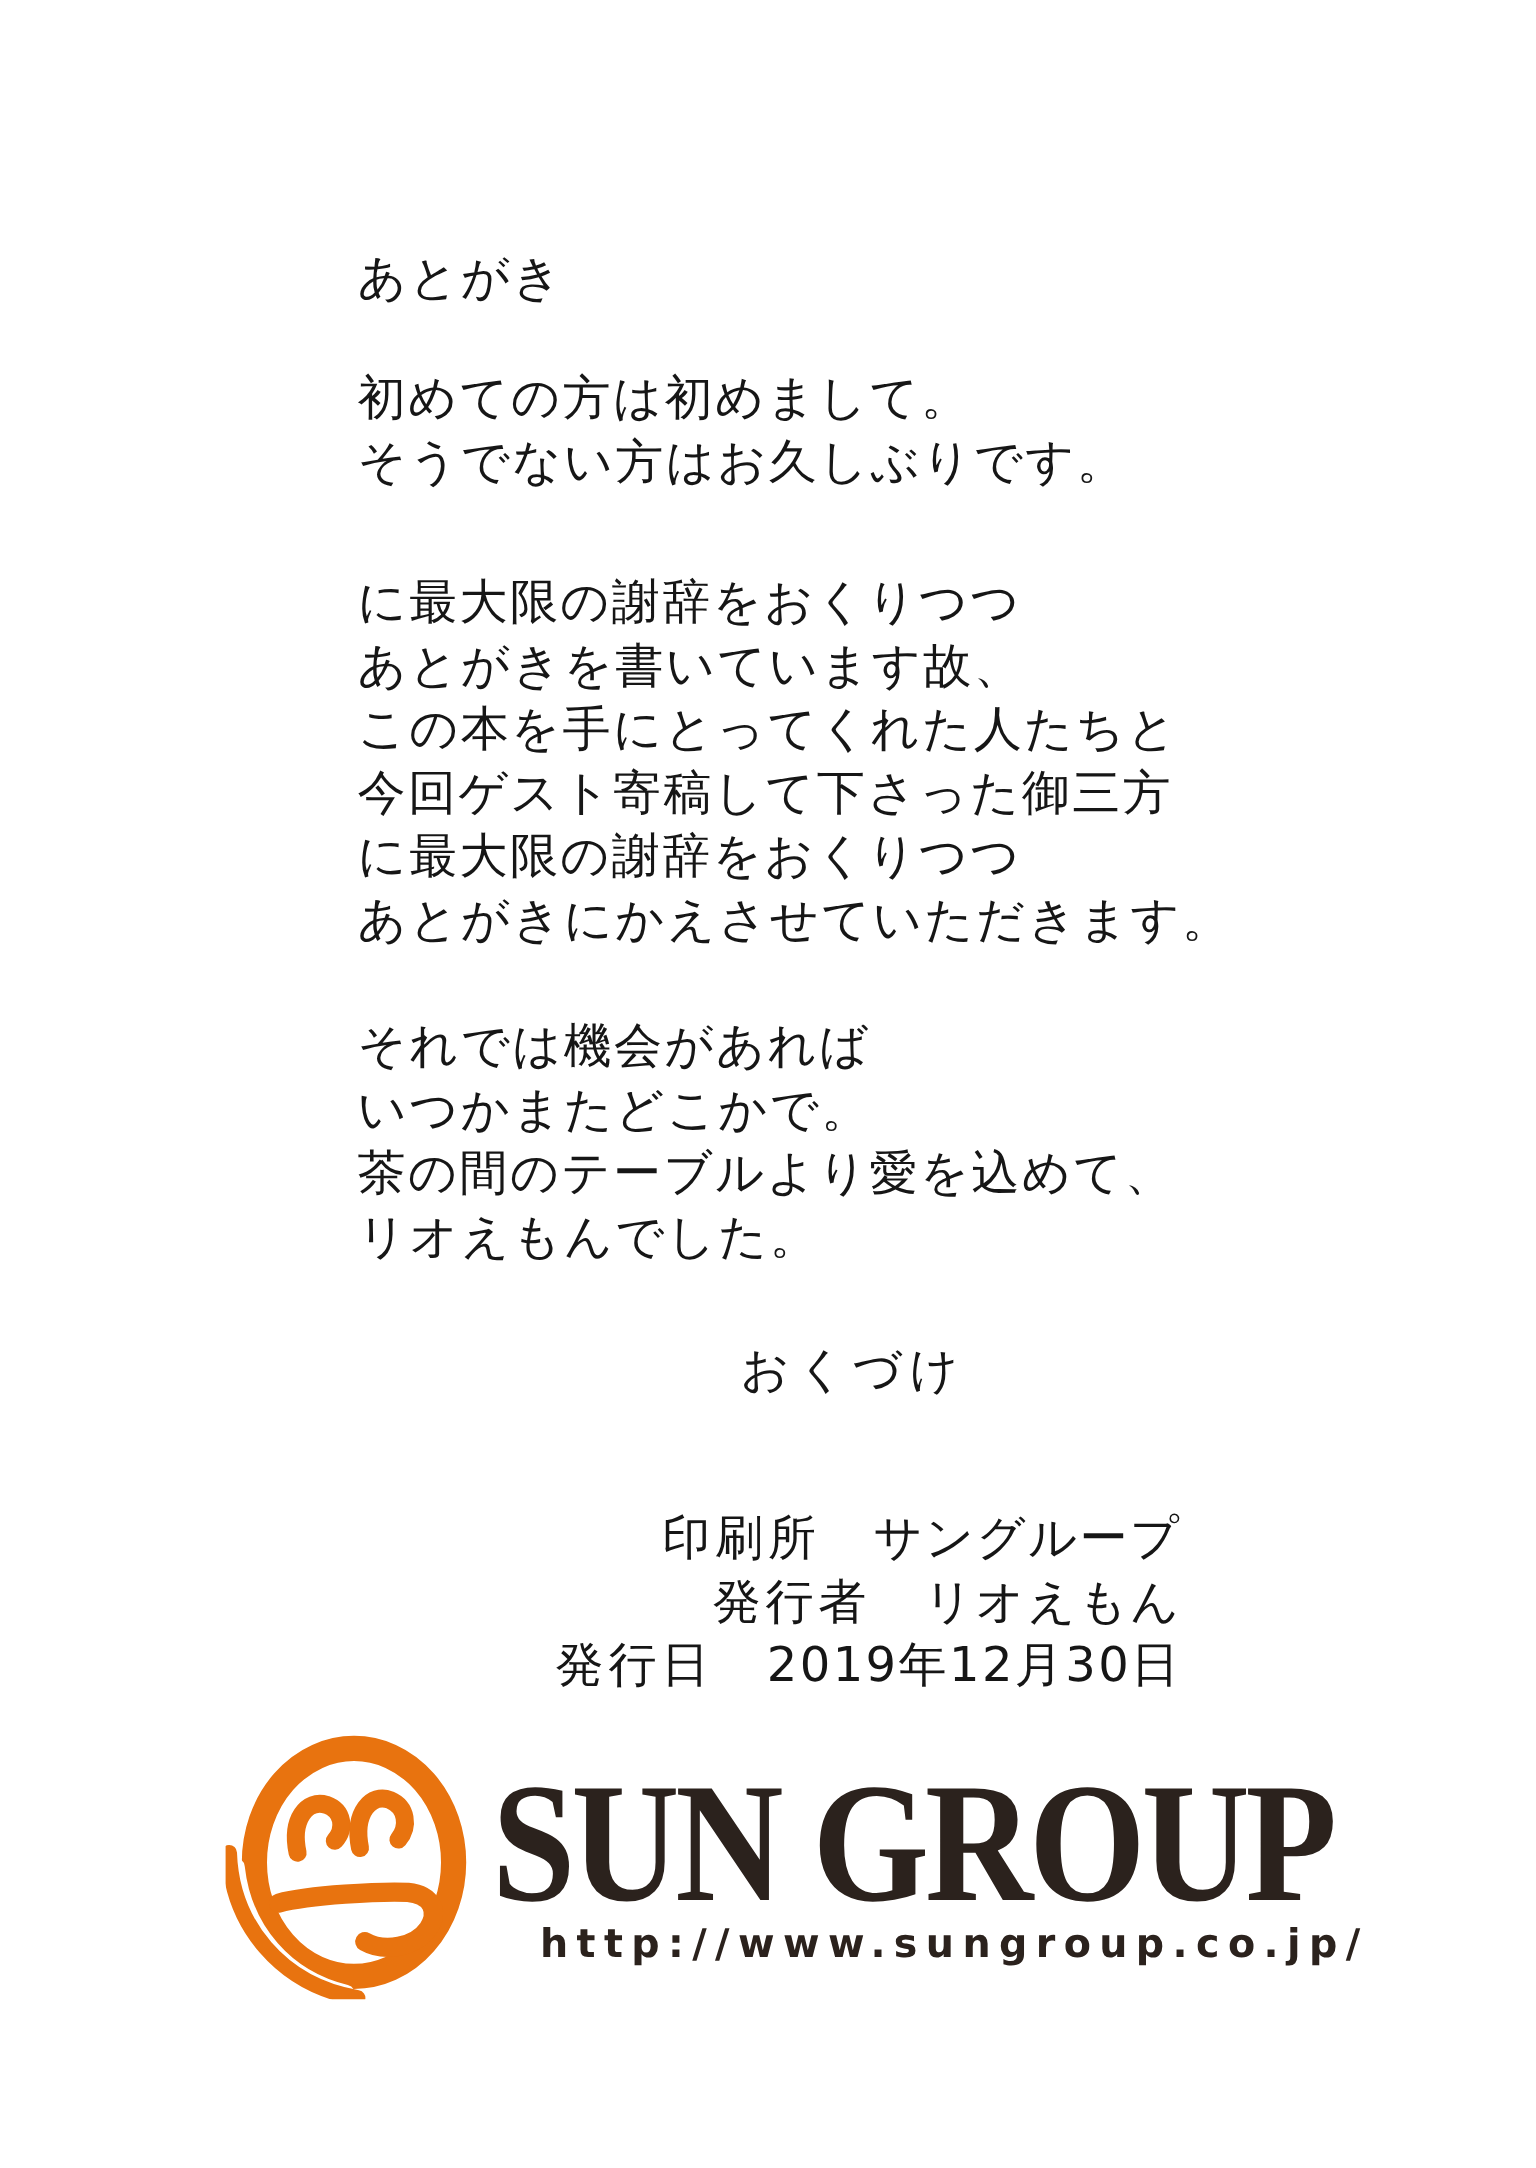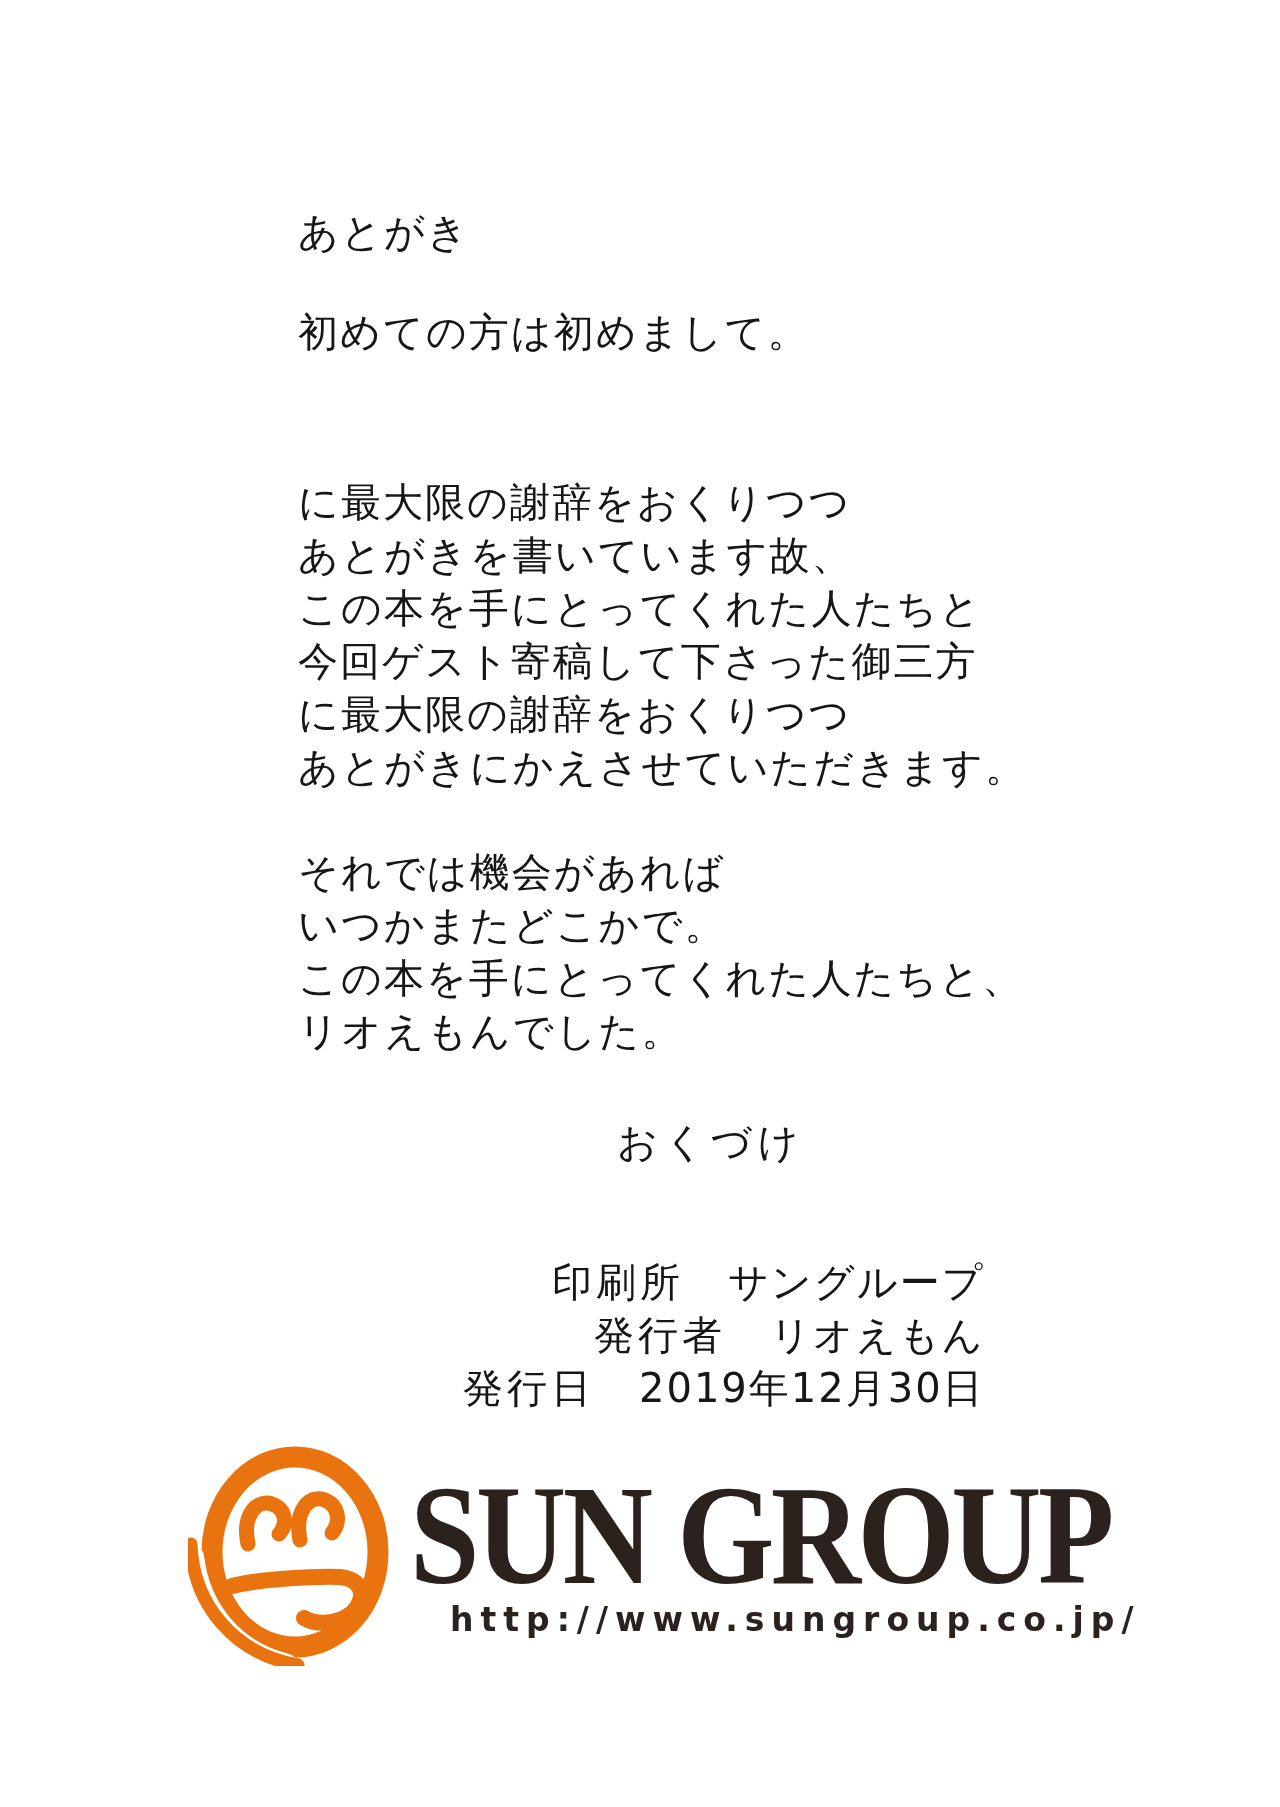--- a/index.html
+++ b/index.html
@@ -57,35 +57,36 @@
     font-weight:bold;
   }
 </style>
 </head>
 <body>
 
 <div class="abs jp title">あとがき</div>
 
 <div class="abs para1">
   <div class="jp">初めての方は初めまして。</div>
+  <div class="jp">そうでない方はお久しぶりです。</div>
 </div>
 
 <div class="abs para2">
   <div class="jp">に最大限の謝辞をおくりつつ</div>
   <div class="jp">あとがきを書いています故、</div>
   <div class="jp">この本を手にとってくれた人たちと</div>
   <div class="jp">今回ゲスト寄稿して下さった御三方</div>
   <div class="jp">に最大限の謝辞をおくりつつ</div>
   <div class="jp">あとがきにかえさせていただきます。</div>
 </div>
 
 <div class="abs para3">
   <div class="jp">それでは機会があれば</div>
   <div class="jp">いつかまたどこかで。</div>
-  <div class="jp">この本を手にとってくれた人たちと、</div>
+  <div class="jp">茶の間のテーブルより愛を込めて、</div>
   <div class="jp">リオえもんでした。</div>
 </div>
 
 <div class="abs jp colophon-heading">おくづけ</div>
 
 <div class="abs colophon">
   <div class="colophon-row jp">
     <span class="colophon-label">印刷所</span>
     <span class="colophon-value">サングループ</span>
   </div>

